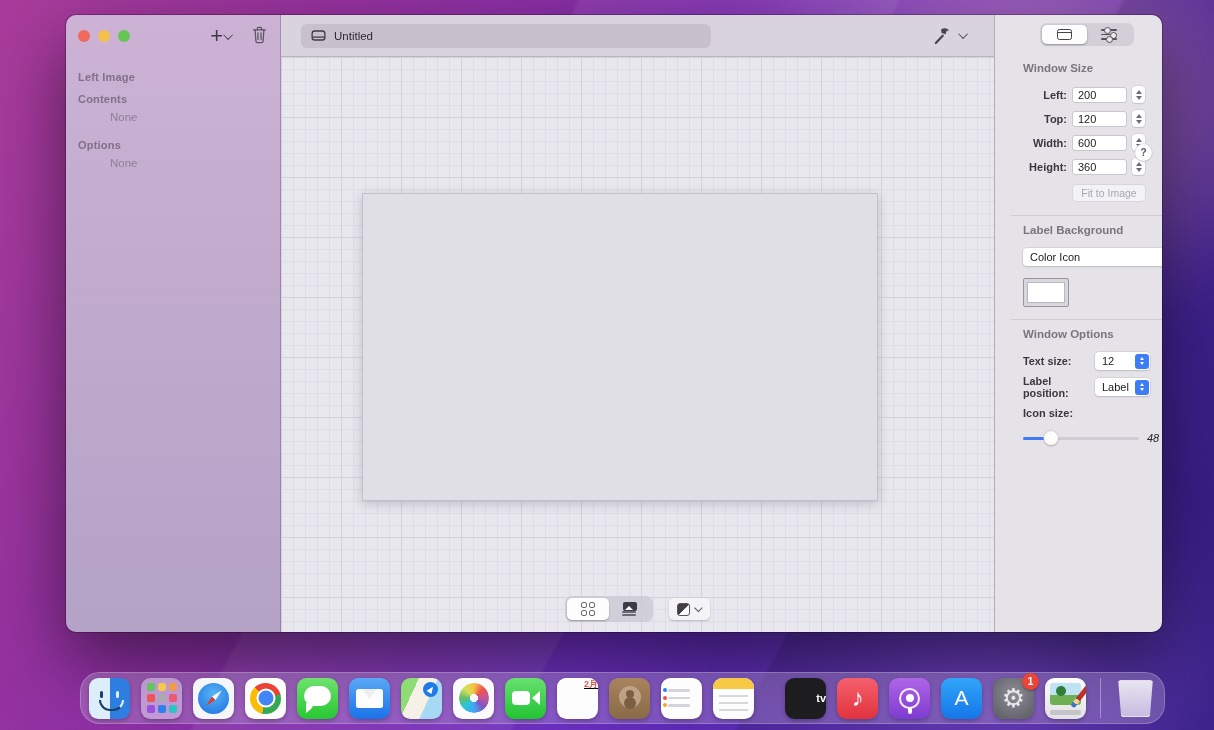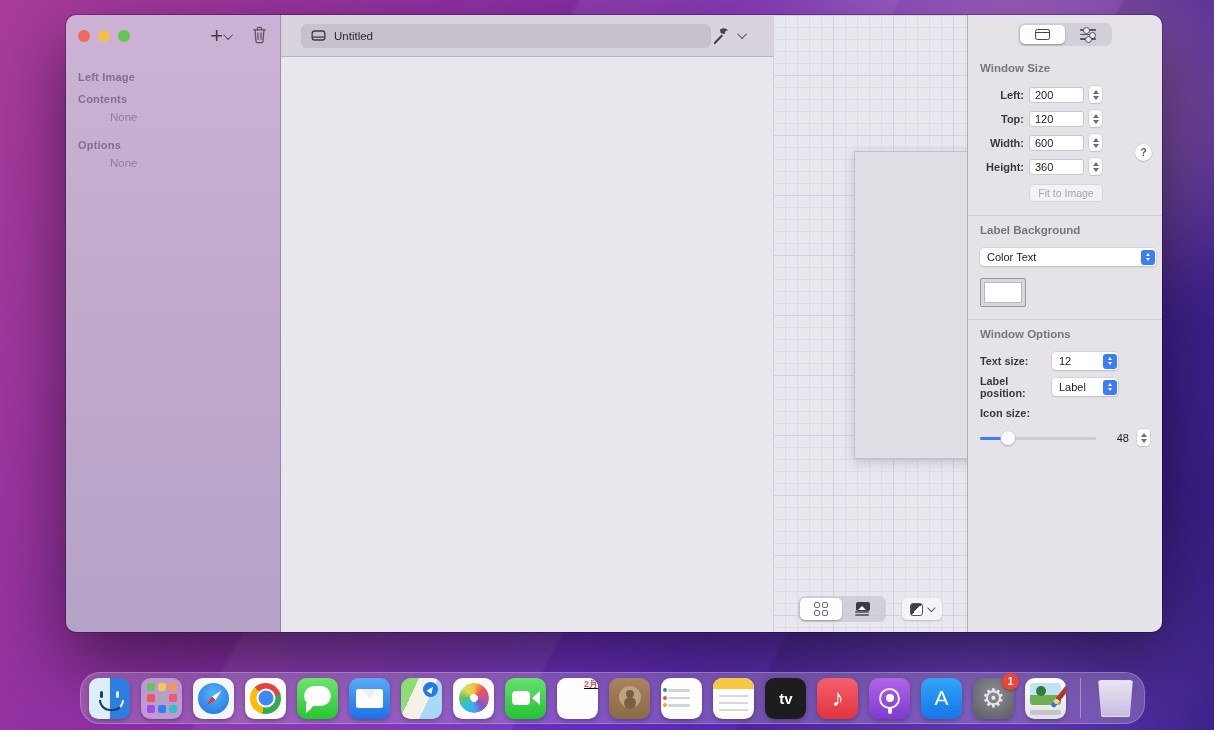--- a/index.html
+++ b/index.html
@@ -40,21 +40,21 @@
   .chev{ width:7px; height:7px; border-left:1.6px solid #534c5c; border-bottom:1.6px solid #534c5c; transform:rotate(-45deg) translateY(-2px); }
   .sb-content{ padding:14px 12px 0 12px; }
   .sb-header{ font-size:11px; font-weight:700; color:#7e7189; letter-spacing:0.2px; margin-bottom:10px; }
   .sb-item{ display:flex; align-items:center; gap:9px; padding:4px 2px 4px 10px; margin-bottom:14px; }
   .drive-ic{ width:23px; height:20px; border-radius:3px; background:linear-gradient(180deg,#fafafb 0%,#e8e8ea 55%,#cfcfd3 100%); border:1px solid #8f8c96; position:relative; box-shadow:0 1px 2px rgba(0,0,0,0.25); }
   .drive-ic::after{ content:""; position:absolute; left:1px; right:1px; bottom:2px; height:4px; background:linear-gradient(#b9b9bf,#a9a9b0); border-radius:1px; }
   .sb-item-label{ font-size:12px; color:#28232e; }
   .sb-none{ font-size:11.5px; color:#8d8198; padding-left:32px; margin-top:-4px; margin-bottom:16px; }
 
   
-  .center{ flex:1; display:flex; background:#e8e7ed; }
+  .center{ flex:1; display:flex; flex-direction:column; background:#e8e7ed; }
   .toolbar{ height:42px; flex:none; background:#d8d3dc; border-bottom:1px solid #b9b2c0; display:flex; align-items:center; padding:0 14px; }
   .doc-tab{ width:410px; height:24px; margin-left:6px; background:#c8c1cd; border-radius:6px; display:flex; align-items:center; gap:8px; padding:0 10px; }
   .doc-tab svg{ flex:none; }
   .doc-tab-label{ font-size:11.5px; color:#2e2936; }
   .build-btn{ margin-left:auto; margin-right:12px; display:flex; align-items:center; gap:8px; }
 
   
   .canvas{ position:relative; flex:1; overflow:hidden;
     background-color:#e8e7ed;
     background-image:
@@ -75,21 +75,21 @@
   .imgview-ic{ width:16px; height:14px; position:relative; }
   .imgview-ic .pic{ position:absolute; top:0; left:1px; right:1px; height:9px; background:#3c3a44; border-radius:2px; }
   .imgview-ic .pic::after{ content:""; position:absolute; left:2px; bottom:1px; border-left:4px solid transparent; border-right:4px solid transparent; border-bottom:4px solid #fff; }
   .imgview-ic .l1,.imgview-ic .l2{ position:absolute; left:0; right:2px; height:1.6px; background:#6a6a72; border-radius:1px; }
   .imgview-ic .l1{ bottom:3px; } .imgview-ic .l2{ bottom:0; }
   .appearance-btn{ height:22px; padding:0 8px; background:#f4f3f6; border-radius:5px; box-shadow:0 1px 2px rgba(0,0,0,0.2); display:flex; align-items:center; gap:6px; }
   .appearance-ic{ width:13px; height:13px; border-radius:3px; border:1px solid #55525c; background:linear-gradient(135deg,#413e48 50%,#ffffff 50%); }
   .chev-sm{ width:5.5px; height:5.5px; border-left:1.5px solid #5c5864; border-bottom:1.5px solid #5c5864; transform:rotate(-45deg) translateY(-1px); }
 
   
-  .inspector{ width:195px; flex:none; background:#e5e3e8; border-left:1px solid #b4aebb; padding:8px 0 0 0; font-size:11px; color:#333; }
+  .inspector{ width:168px; flex:none; background:#e5e3e8; border-left:1px solid #b4aebb; padding:8px 0 0 16px; font-size:11px; color:#333; }
   .insp-tabs{ display:flex; justify-content:center; margin-bottom:10px; }
   .insp-seg{ display:flex; background:#d2cfd8; border-radius:7px; padding:2px; }
   .insp-seg-btn{ width:45px; height:19px; border-radius:5px; display:flex; align-items:center; justify-content:center; }
   .insp-seg-btn.selected{ background:#fdfdfe; box-shadow:0 1px 2px rgba(0,0,0,0.3); }
   .window-ic{ width:15px; height:11px; border:1.4px solid #46434c; border-radius:2.5px; position:relative; }
   .window-ic::after{ content:""; position:absolute; top:2px; left:0; right:0; height:1.4px; background:#46434c; }
   .sliders-ic{ width:16px; height:12px; position:relative; }
   .sliders-ic i{ position:absolute; left:0; right:0; height:1.5px; background:#55525c; border-radius:1px; }
   .sliders-ic i::after{ content:""; position:absolute; top:-2px; width:5px; height:5px; border-radius:50%; background:#e9e8ec; border:1.5px solid #55525c; }
   .sliders-ic i:nth-child(1){ top:0.5px; } .sliders-ic i:nth-child(1)::after{ left:3px; }
@@ -122,21 +122,21 @@
   .check-row{ display:flex; align-items:center; gap:6px; margin-bottom:5px; margin-left:78px; }
   .check-row.first{ margin-left:0; }
   .checkbox{ width:12px; height:12px; border-radius:3px; background:rgba(255,255,255,0.8); box-shadow:0 0 0 0.5px #bcbac2, inset 0 1px 1px rgba(0,0,0,0.06); flex:none; }
   .check-label{ font-size:11px; color:#232127; }
   .iconsize-label{ font-weight:700; color:#3a3740; font-size:11px; margin:8px 0 10px 0; }
   .slider-row{ display:flex; align-items:center; gap:8px; }
   .slider{ position:relative; width:116px; height:14px; flex:none; }
   .slider .track{ position:absolute; top:6px; left:0; right:0; height:3px; border-radius:2px; background:#cfccd5; }
   .slider .fill{ position:absolute; top:6px; left:0; width:18%; height:3px; border-radius:2px; background:#3c7df7; }
   .slider .knob{ position:absolute; top:0; left:18%; width:14px; height:14px; border-radius:50%; background:#fdfdfe; box-shadow:0 0 0 0.5px #c2c0c8, 0 1px 2px rgba(0,0,0,0.3); }
-  .slider-val{ font-size:11px; color:#232127; margin-left:auto; }
+  .slider-val{ font-size:11px; color:#232127; margin-left:auto;font-style:italic; }
 
   
   .dock{ position:absolute; left:80px; bottom:6px; height:52px; display:flex; align-items:center; gap:11px;
     background:rgba(185,160,215,0.35); border:1px solid rgba(255,255,255,0.22); border-radius:20px; padding:0 8px; }
   .dock-item{ width:41px; height:41px; border-radius:9.5px; position:relative; flex:none; box-shadow:0 2px 4px rgba(0,0,0,0.25); }
   .dock-sep{ width:1px; height:40px; background:rgba(255,255,255,0.35); margin:0 3px; box-shadow:none; }
 
   .ic-finder{ background:linear-gradient(90deg,#dceefb 0 50%,#2e7de0 50% 100%); overflow:hidden; }
   .ic-finder::before{ content:""; position:absolute; left:11px; top:13px; width:3px; height:7px; border-radius:2px; background:#1b3f66; box-shadow:16px 0 0 #dceefb; }
   .ic-finder::after{ content:""; position:absolute; left:10px; top:22px; width:21px; height:9px; border:2.2px solid #1b3f66; border-top:none; border-radius:0 0 11px 11px; border-right-color:#dceefb; }
@@ -168,21 +168,21 @@
   .ic-contacts{ background:linear-gradient(180deg,#a8835f,#8a6a47); overflow:hidden; }
   .ic-contacts::before{ content:""; position:absolute; left:50%; top:8px; transform:translateX(-50%); width:22px; height:22px; border-radius:50%; background:#bfa183; }
   .ic-contacts::after{ content:""; position:absolute; left:50%; top:12px; transform:translateX(-50%); width:8px; height:8px; border-radius:50%; background:#7a5f42; box-shadow:0 9px 0 2px #7a5f42; }
   .ic-reminders{ background:#fdfdfd; display:flex; flex-direction:column; justify-content:center; gap:5px; padding-left:7px; }
   .ic-reminders i{ height:2.5px; width:22px; border-radius:2px; background:#d4d4d8; position:relative; }
   .ic-reminders i::before{ content:""; position:absolute; left:-5px; top:-0.8px; width:4px; height:4px; border-radius:50%; }
   .ic-reminders i:nth-child(1)::before{ background:#2f7cf6; } .ic-reminders i:nth-child(2)::before{ background:#ec5245; } .ic-reminders i:nth-child(3)::before{ background:#f5a623; }
   .ic-notes{ background:#fdfdfd; overflow:hidden; }
   .ic-notes::before{ content:""; position:absolute; top:0; left:0; right:0; height:11px; background:#f6c945; }
   .ic-notes::after{ content:""; position:absolute; left:6px; right:6px; top:17px; height:2px; background:#d8d8dc; box-shadow:0 7px 0 #d8d8dc, 0 14px 0 #d8d8dc; }
-  .ic-appletv{ background:#1d1d1f; display:flex; align-items:center; justify-content:center; color:#fff; font-size:15px; font-weight:700; letter-spacing:0; }
+  .ic-appletv{ background:#1d1d1f; display:flex; align-items:center; justify-content:flex-end; color:#fff; font-size:11px; font-weight:700; letter-spacing:0;margin-left:20px; }
   .ic-appletv .apple{ font-size:12px; margin-right:1px; font-weight:400; }
   .ic-music{ background:linear-gradient(180deg,#f4606c,#e1333f); display:flex; align-items:center; justify-content:center; color:#fff; font-size:24px; }
   .ic-podcasts{ background:linear-gradient(180deg,#b065e8,#7d3bd0); display:flex; align-items:center; justify-content:center; }
   .ic-podcasts .pod{ width:21px; height:21px; border-radius:50%; border:2.5px solid rgba(255,255,255,0.9); position:relative; }
   .ic-podcasts .pod::before{ content:""; position:absolute; left:50%; top:50%; transform:translate(-50%,-50%); width:8px; height:8px; border-radius:50%; background:#fff; }
   .ic-podcasts .pod::after{ content:""; position:absolute; left:50%; bottom:-7px; transform:translateX(-50%); width:4px; height:7px; background:#fff; border-radius:2px; }
   .ic-appstore{ background:linear-gradient(180deg,#31a5f8,#1576e8); display:flex; align-items:center; justify-content:center; color:#fff; font-size:21px; font-weight:400; }
   .ic-settings{ background:radial-gradient(circle at 50% 40%,#8e8e96,#5a5a62); display:flex; align-items:center; justify-content:center; color:#e8e8ec; font-size:26px; }
   .badge{ position:absolute; top:-5px; right:-5px; min-width:17px; height:17px; border-radius:9px; background:#ec4438; color:#fff; font-size:10.5px; font-weight:700; display:flex; align-items:center; justify-content:center; padding:0 4px; box-shadow:0 1px 2px rgba(0,0,0,0.3); }
   .ic-dmgcanvas{ background:linear-gradient(180deg,#fdfdfd,#e2e2e6); overflow:hidden; }
@@ -338,21 +338,21 @@
 
         <span class="help-btn">?</span>
         <span class="fit-btn">Fit to Image</span>
       </div>
 
       <div class="insp-divider"></div>
 
       <div class="insp-section">
         <div class="insp-title">Label Background</div>
         <div class="popup wide">
-          <span>Color Text</span>
+          <span>Color Icon</span>
           <span class="cap">
               <span class="u"></span>
               <span class="d"></span>
             </span>
         </div>
         <div class="color-well">
           <div class="swatch"></div>
         </div>
       </div>
 

